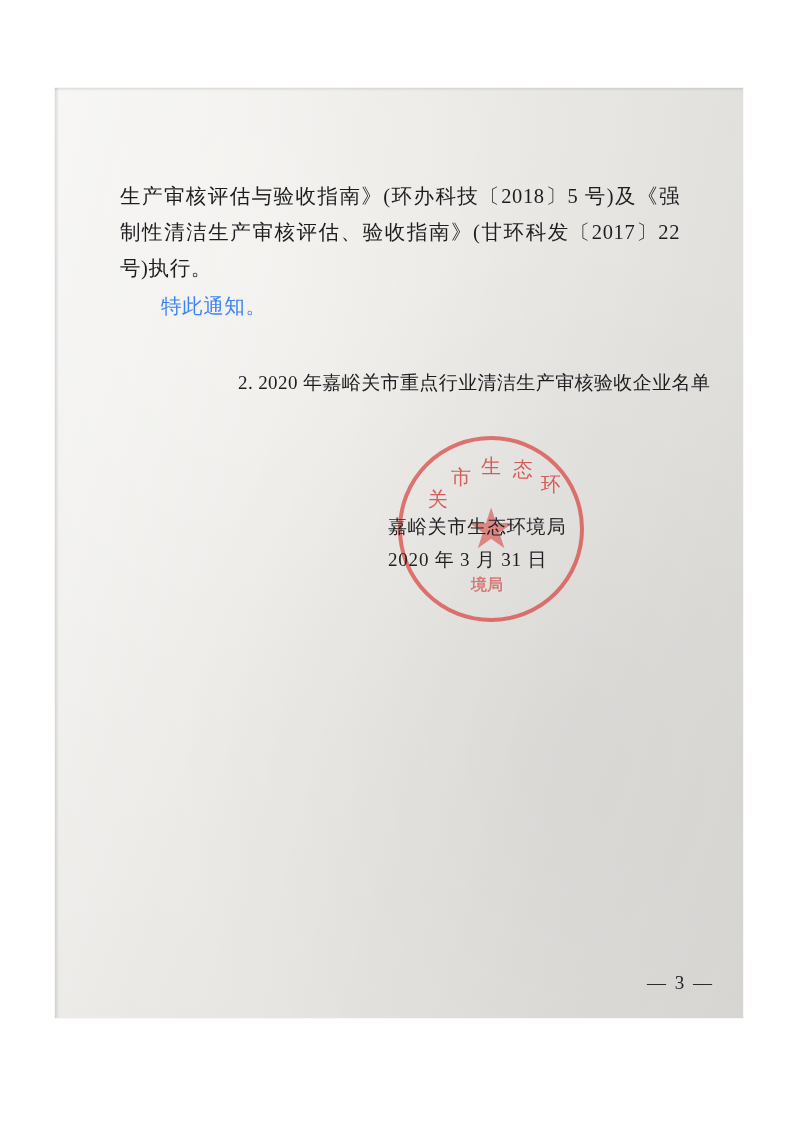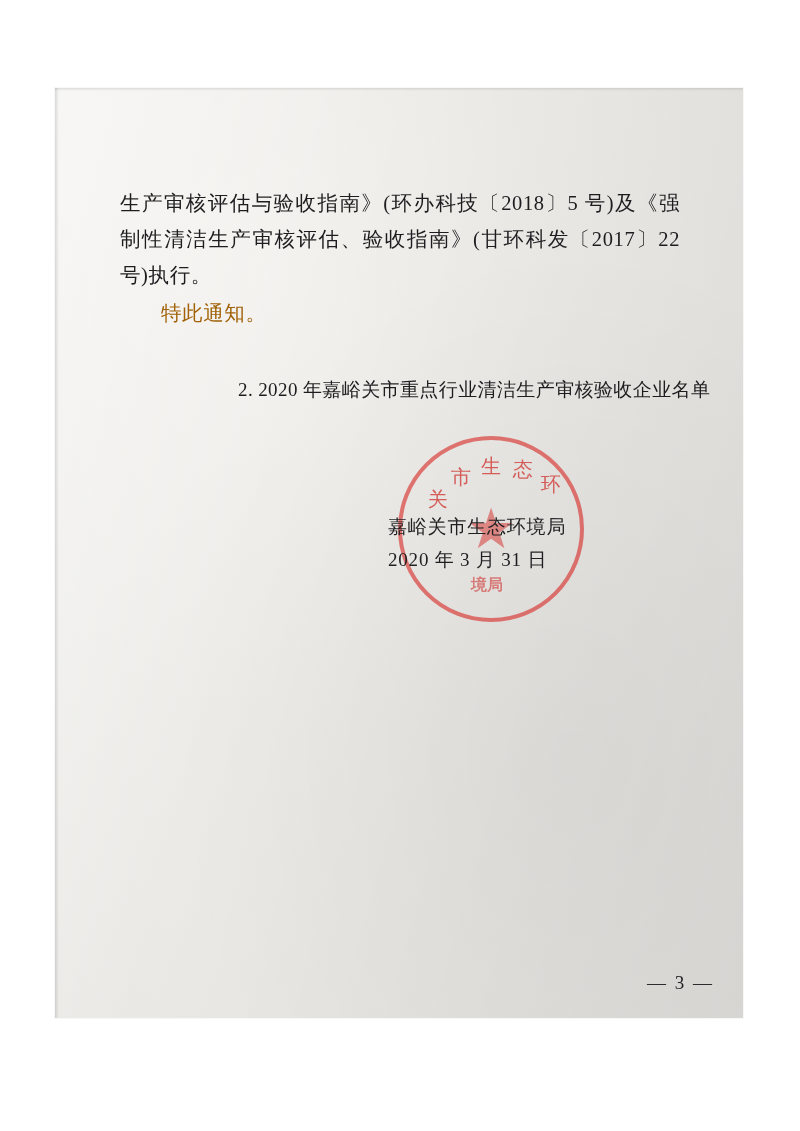--- a/index.html
+++ b/index.html
@@ -48,34 +48,34 @@
     left: 55px;
     top: 88px;
     width: 688px;
     height: 3px;
     background: linear-gradient(to bottom, rgba(0,0,0,0.10), rgba(0,0,0,0));
   }
 
   .doc-body {
     position: absolute;
     left: 120px;
-    top: 185px;
+    top: 178px;
     width: 560px;
   }
   .para {
     font-size: 20.5px;
     line-height: 36px;
     color: #1d1d1f;
     letter-spacing: 0.6px;
     text-align: justify;
   }
   .notice-line {
     font-size: 20.5px;
     line-height: 36px;
-    color: #a16207;
+    color: #3b82f6;
     letter-spacing: 0.6px;
     text-indent: 2em;
     margin-top: 2px;
   }
 
   .attachments {
     margin-top: 42px;
     padding-left: 52px;
   }
   .attach-first {

